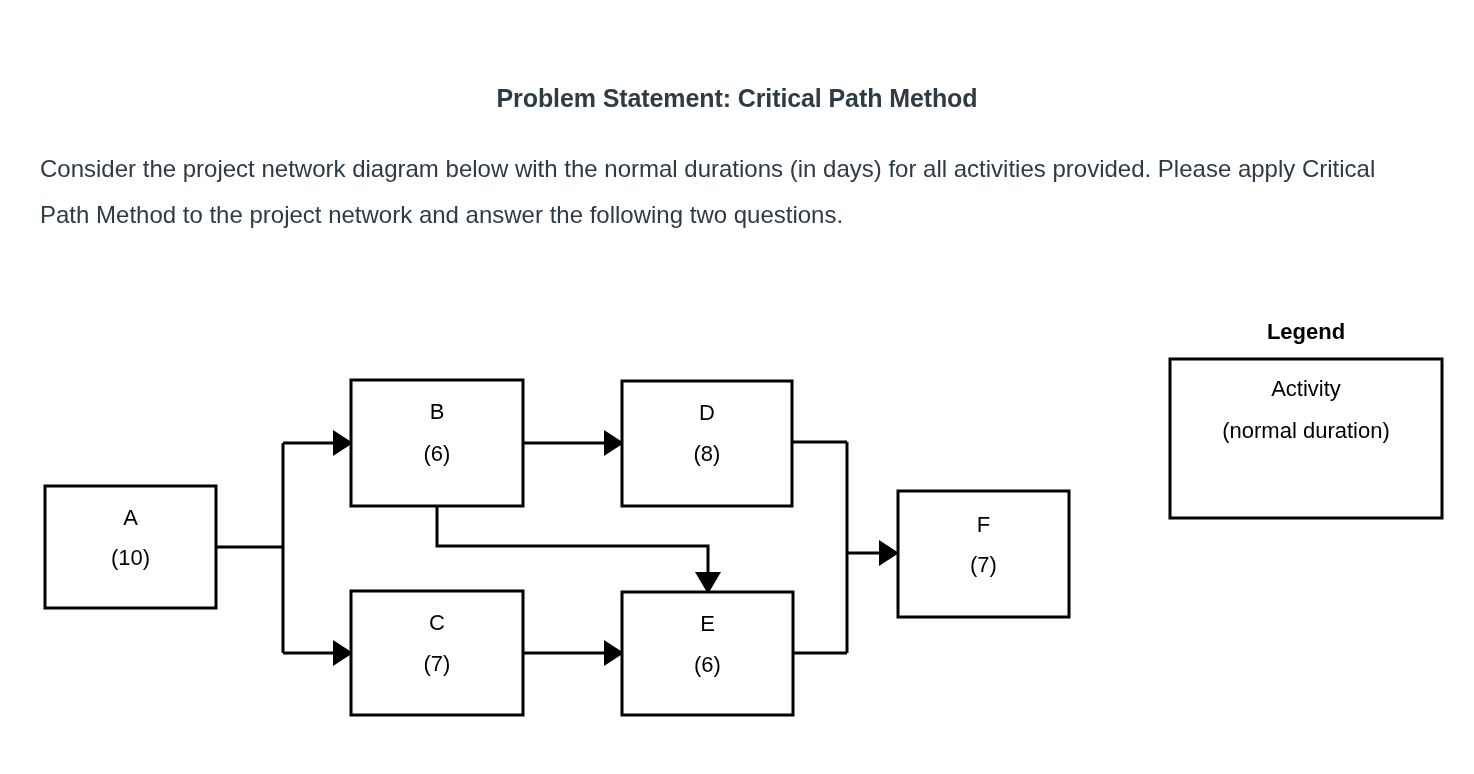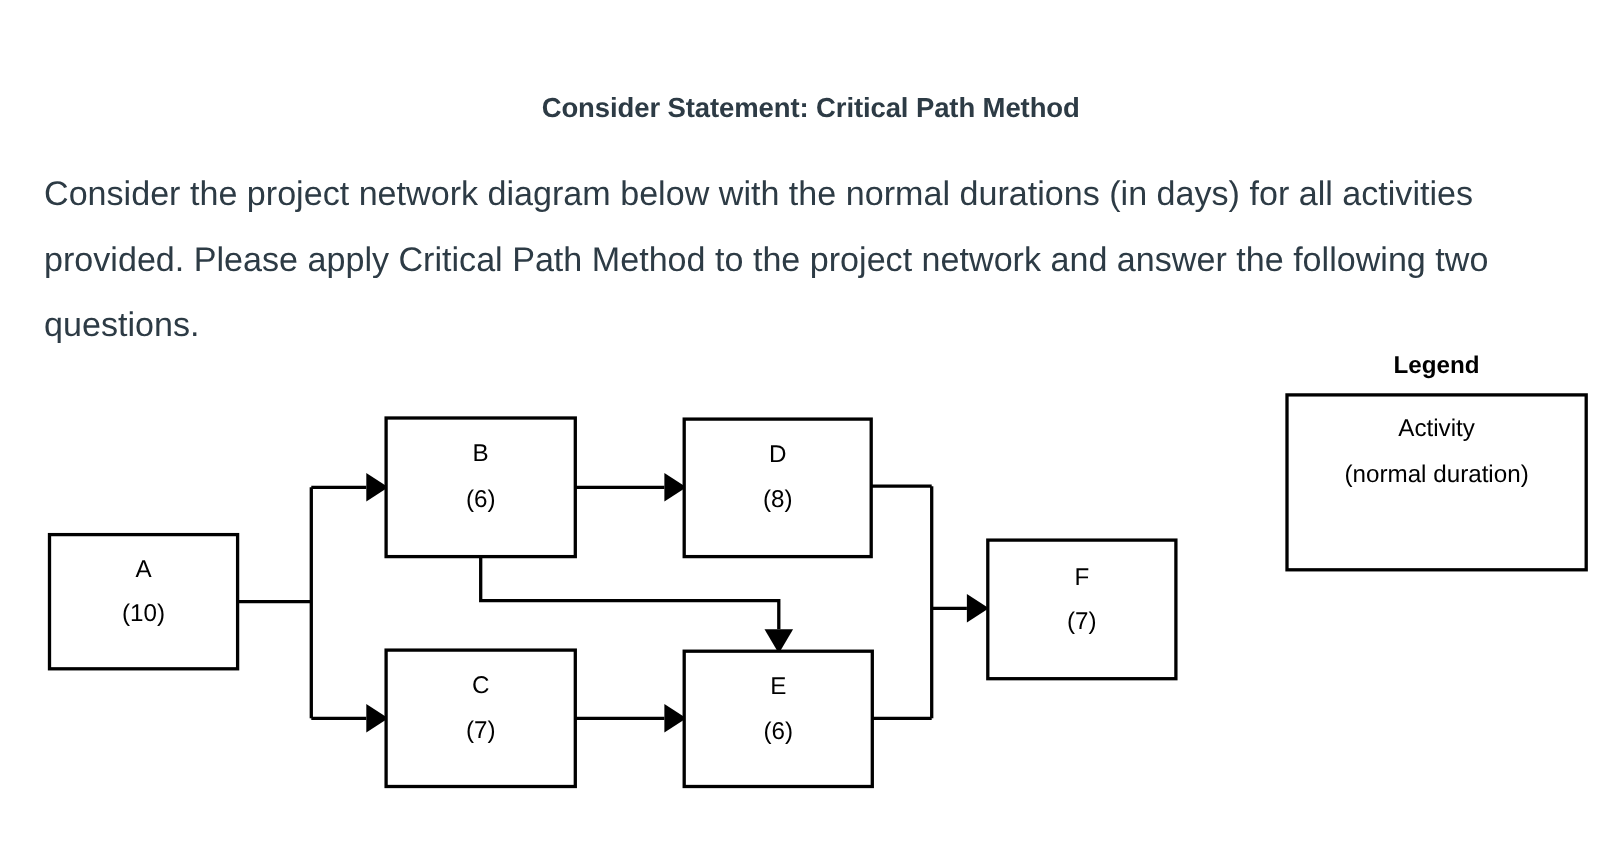--- a/index.html
+++ b/index.html
@@ -23,21 +23,21 @@
     font-weight: bold;
     color: #2D3B45;
     margin: 0;
     padding: 84px 0 0 0;
     letter-spacing: -0.1px;
   }
 
   .intro-para {
     margin: 0;
     padding: 33px 60px 0 40px;
-    font-size: 31px;
+    font-size: 24px;
     line-height: 1.92;
     color: #2D3B45;
     font-weight: normal;
     max-width: 1400px;
   }
 
   
   .diagram-wrap {
     position: absolute;
     left: 0;
@@ -85,21 +85,21 @@
   .legend-text {
     font-family: "Liberation Sans", sans-serif;
     font-size: 22px;
     fill: #000000;
     text-anchor: middle;
   }
 </style>
 </head>
 <body>
 
-<h1 class="page-title">Consider Statement: Critical Path Method</h1>
+<h1 class="page-title">Problem Statement: Critical Path Method</h1>
 
 <p class="intro-para">Consider the project network diagram below with the normal durations (in days) for all activities provided.  Please apply Critical Path Method to the project network and answer the following two questions.</p>
 
 <div class="diagram-wrap">
   <svg class="diagram-svg" width="1474" height="474" viewBox="0 0 1474 474" xmlns="http://www.w3.org/2000/svg">
 
     <g>
       <path class="edge-line" d="M 216 247 L 283 247"></path>
       <path class="edge-line" d="M 283 143 L 283 353"></path>
     </g>

